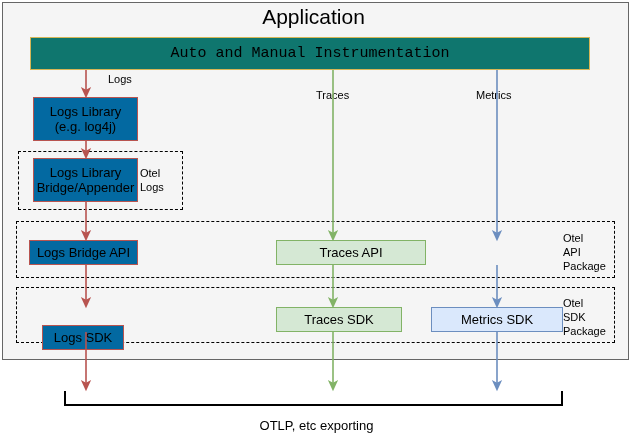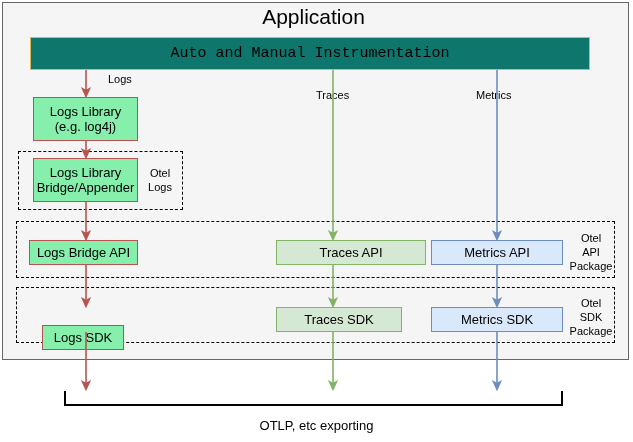--- a/index.html
+++ b/index.html
@@ -14,30 +14,30 @@
     position:absolute;left:0;top:4px;width:627px;text-align:center;
     font-size:21px;line-height:26px;color:#000;
   }
 
   .box{
     position:absolute;box-sizing:border-box;border:1px solid #000;
     display:flex;align-items:center;justify-content:center;text-align:center;
     font-size:13px;line-height:15px;
   }
   .box.yellow{background:#0f766e;border-color:#d6b656;font-family:Liberation Mono, monospace;}
-  .box.pink{background:#86efac;border-color:#b85450;}
+  .box.pink{background:#0369a1;border-color:#b85450;}
   .box.green{background:#d5e8d4;border-color:#82b366;}
   .box.blue{background:#dae8fc;border-color:#6c8ebf;}
 
   .dashed{
     position:absolute;box-sizing:border-box;
     border:1.4px dashed #000;background:transparent;
   }
   .group-label{
-    position:absolute;font-size:11px;line-height:14px;text-align:center;color:#000;
+    position:absolute;font-size:11px;line-height:14px;color:#000;
   }
   .edge-label{
     position:absolute;font-size:11px;line-height:13px;color:#000;white-space:nowrap;
   }
   .bottom-label{
     position:absolute;font-size:13px;line-height:16px;text-align:center;width:633px;left:0;
   }
   svg.overlay{position:absolute;left:0;top:0;width:633px;height:442px;pointer-events:none;}
 </style>
 </head>
@@ -70,21 +70,20 @@
   </div>
 
   <div class="dashed" style="left:16px;top:221px;width:599px;height:57px;"></div>
   <div class="group-label" style="left:563px;top:231px;width:56px;">
     <div>Otel</div>
     <div>API</div>
     <div>Package</div>
   </div>
   <div class="box pink" style="left:29px;top:240px;width:109px;height:25px;">Logs Bridge API</div>
   <div class="box green" style="left:276px;top:240px;width:150px;height:25px;">Traces API</div>
-  <div class="box blue" style="left:431px;top:240px;width:132px;height:25px;">Metrics API</div>
 
   <div class="dashed" style="left:16px;top:287px;width:599px;height:56px;"></div>
   <div class="group-label" style="left:563px;top:296px;width:56px;">
     <div>Otel</div>
     <div>SDK</div>
     <div>Package</div>
   </div>
   <div class="box pink" style="left:42px;top:325px;width:82px;height:25px;">Logs SDK</div>
   <div class="box green" style="left:276px;top:307px;width:126px;height:25px;">Traces SDK</div>
   <div class="box blue" style="left:431px;top:307px;width:132px;height:25px;">Metrics SDK</div>

